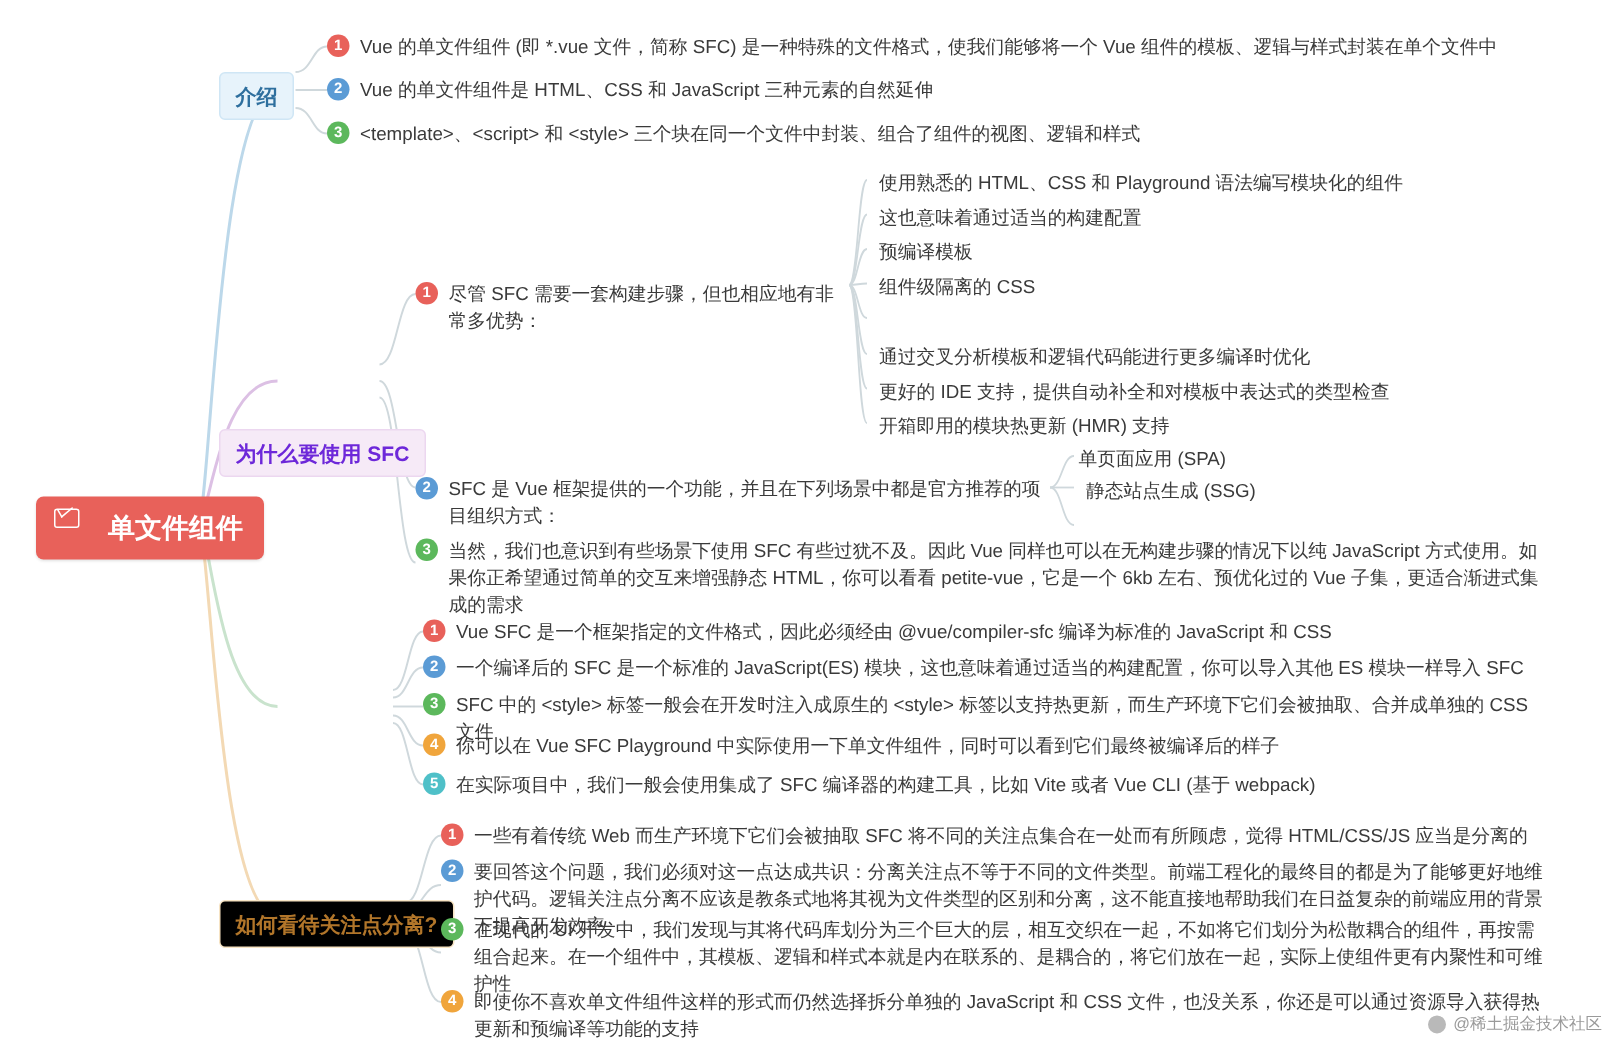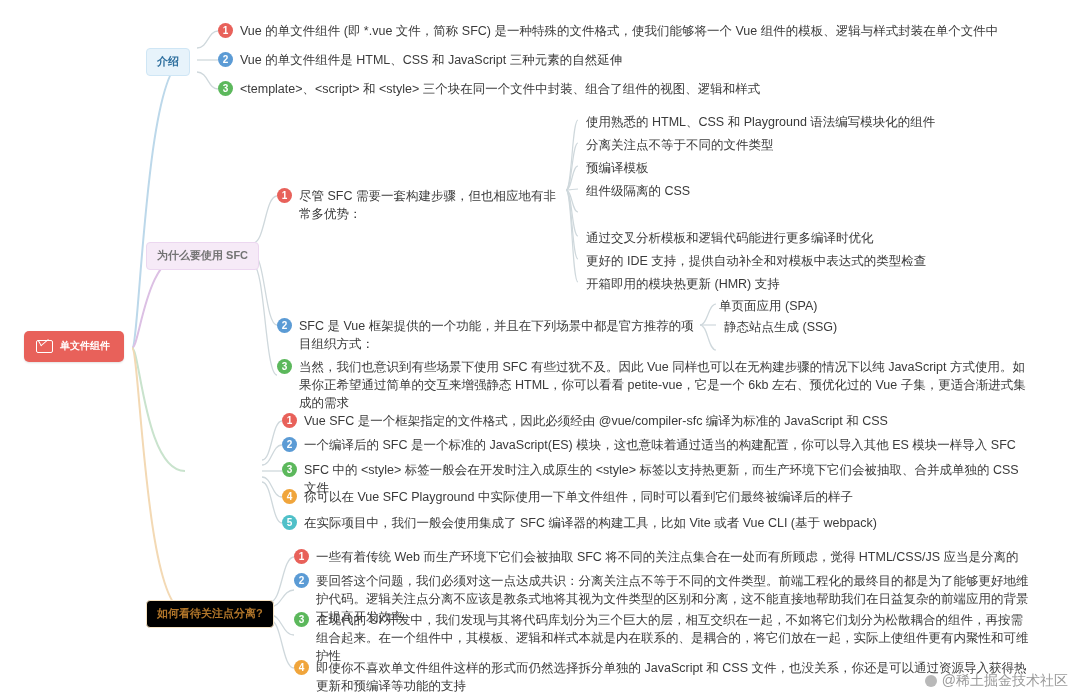--- a/index.html
+++ b/index.html
@@ -32,25 +32,25 @@
     position: absolute;
     box-sizing: border-box;
     line-height: 1.45;
   }
   
   .root-node {
     background: #e8615a;
     color: #ffffff;
     border-radius: 5px;
     padding: 8px 14px 8px 12px;
-    font-size: 10px;
+    font-size: 18px;
     font-weight: bold;
     display: flex;
-    align-items: center;
-    gap: 7px;
+    align-items: flex-start;
+    gap: 19px;
     box-shadow: 0 1px 2px rgba(0,0,0,0.12);
     white-space: nowrap;
   }
   .root-node .mail-icon {
     display: inline-block;
     width: 15px;
     height: 11px;
     border: 1.5px solid #ffffff;
     border-radius: 2px;
     position: relative;
@@ -63,27 +63,27 @@
     width: 9px; height: 5px;
     border-left: 1.5px solid #ffffff;
     border-bottom: 1.5px solid #ffffff;
     transform: rotate(-40deg) skewX(-10deg);
     transform-origin: left top;
   }
   
   .branch-node {
     border-radius: 4px;
     padding: 5px 10px;
-    font-size: 11px;
+    font-size: 14px;
     font-weight: bold;
     white-space: nowrap;
     border: 1px solid rgba(0,0,0,0.08);
   }
   .branch-intro      { background: #e7f3fb; color: #2e6f9e; border-color: #cfe6f5; }
-  .branch-why        { background: #f6eaf7; color: #737373; border-color: #ecd7f0; }
+  .branch-why        { background: #f6eaf7; color: #6d28d9; border-color: #ecd7f0; margin-top: 44px; }
   .branch-how        { background: #e9f6ea; color: #3f8046; border-color: #d3ecd6; }
   .branch-separation { background: #000000; color: #b2762a; border-color: #f7e4c4; }
 
   
   .leaf {
     display: flex;
     align-items: flex-start;
     gap: 7px;
     font-size: 12.5px;
     color: #3a3a3a;
@@ -111,21 +111,21 @@
     font-size: 12.5px;
     color: #3a3a3a;
     white-space: nowrap;
   }
 
   
   .watermark {
     position: absolute;
     right: 12px;
     bottom: 8px;
-    font-size: 14px;
+    font-size: 11px;
     color: #9a9a9a;
     display: flex;
     align-items: center;
     gap: 5px;
   }
   .watermark .wm-dot {
     width: 12px; height: 12px;
     border-radius: 50%;
     background: #b9b9b9;
     display: inline-block;
@@ -200,21 +200,21 @@
 
   <div class="node branch-node branch-why" style="left:146px; top:242px;">
     <span>为什么要使用 SFC</span>
   </div>
 
   <div class="node leaf" style="left:277px; top:187px; width:290px;">
     <span class="num n1">1</span>
     <span class="txt">尽管 SFC 需要一套构建步骤，但也相应地有非常多优势：</span>
   </div>
   <div class="node plain-leaf" style="left:586px; top:113px;"><span>使用熟悉的 HTML、CSS 和 Playground 语法编写模块化的组件</span></div>
-  <div class="node plain-leaf" style="left:586px; top:136px;"><span>分离关注点不等于不同的文件类型</span></div>
+  <div class="node plain-leaf" style="left:586px; top:136px;"><span>这也意味着通过适当的构建配置</span></div>
   <div class="node plain-leaf" style="left:586px; top:159px;"><span>预编译模板</span></div>
   <div class="node plain-leaf" style="left:586px; top:182px;"><span>组件级隔离的 CSS</span></div>
   <div class="node plain-leaf" style="left:586px; top:229px;"><span>通过交叉分析模板和逻辑代码能进行更多编译时优化</span></div>
   <div class="node plain-leaf" style="left:586px; top:252px;"><span>更好的 IDE 支持，提供自动补全和对模板中表达式的类型检查</span></div>
   <div class="node plain-leaf" style="left:586px; top:275px;"><span>开箱即用的模块热更新 (HMR) 支持</span></div>
 
   <div class="node leaf" style="left:277px; top:317px; width:420px;">
     <span class="num n2">2</span>
     <span class="txt">SFC 是 Vue 框架提供的一个功能，并且在下列场景中都是官方推荐的项目组织方式：</span>
   </div>

